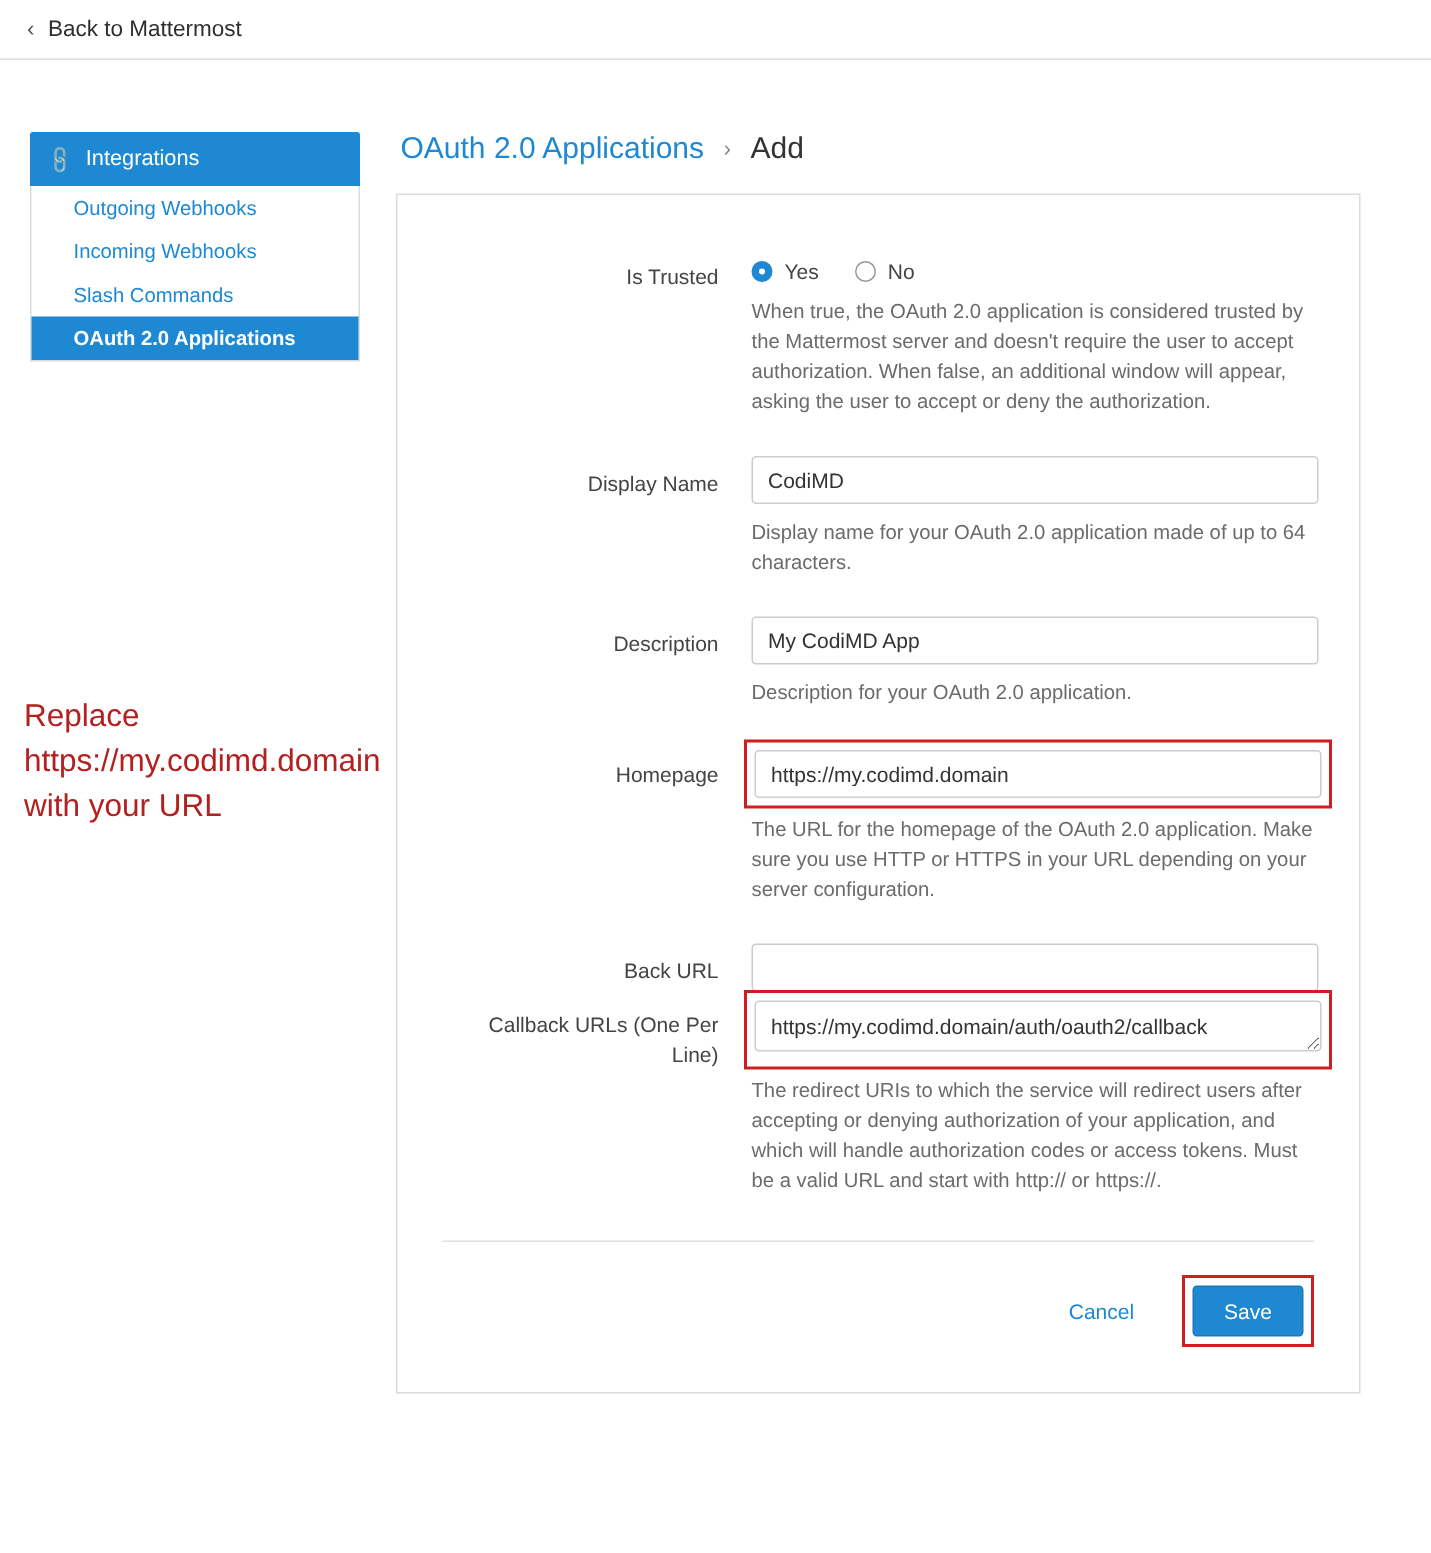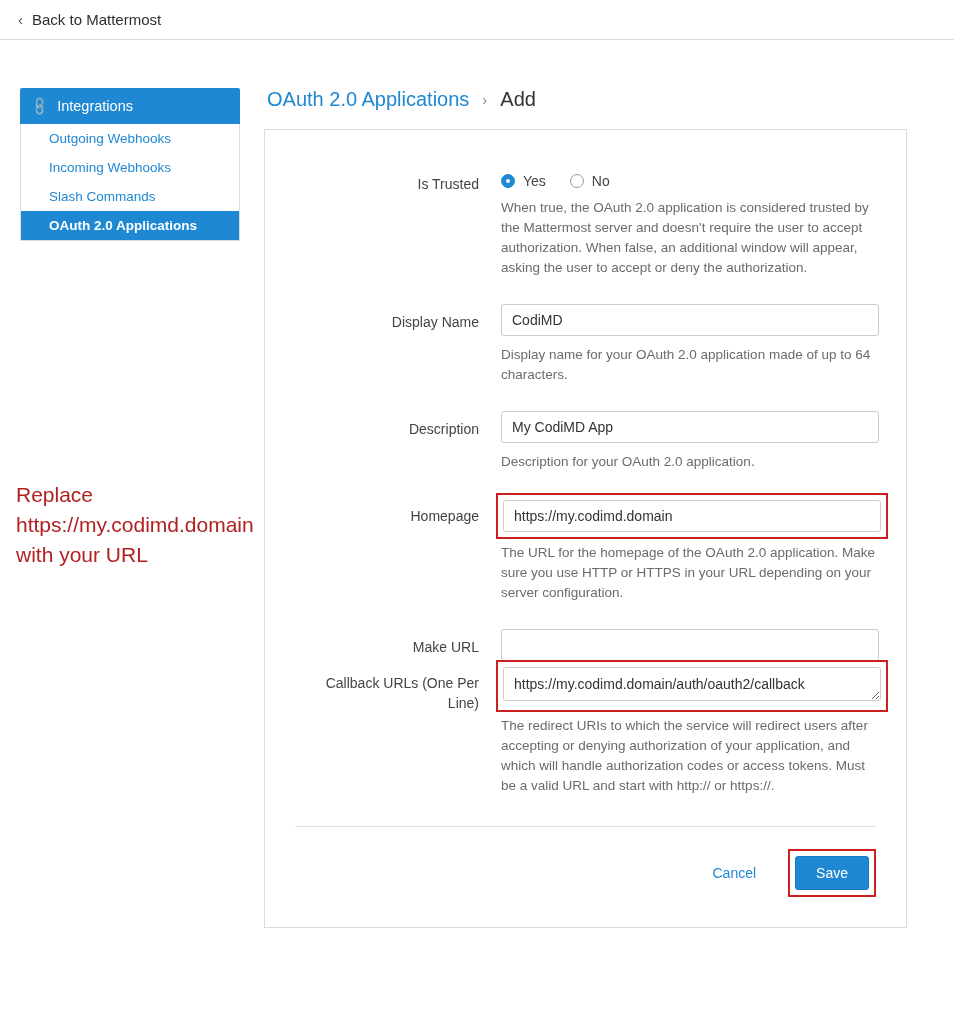--- a/index.html
+++ b/index.html
@@ -78,21 +78,21 @@
     background: #1e88d3;
     color: #fff;
     font-weight: bold;
     padding-left: 28px;
   }
 
   
   .annotation {
     position: absolute;
     left: 16px;
-    top: 480px;
+    top: 463px;
     width: 260px;
     color: #b32020;
     font-size: 21px;
     line-height: 30px;
   }
 
   
   .main {
     margin-left: 24px;
     width: 660px;
@@ -329,21 +329,21 @@
         <div class="form-label">Homepage</div>
         <div class="form-field">
           <span class="highlight-box">
             <input type="text" value="https://my.codimd.domain" style="">
           </span>
           <div class="help-text">The URL for the homepage of the OAuth 2.0 application. Make sure you use HTTP or HTTPS in your URL depending on your server configuration.</div>
         </div>
       </div>
 
       <div class="form-row">
-        <div class="form-label">Make URL</div>
+        <div class="form-label">Back URL</div>
         <div class="form-field">
           <input type="text" value="" style="">
         </div>
       </div>
 
       <div class="form-row">
         <div class="form-label">Callback URLs (One Per Line)</div>
         <div class="form-field">
           <span class="highlight-box">
             <textarea style="">https://my.codimd.domain/auth/oauth2/callback</textarea>

